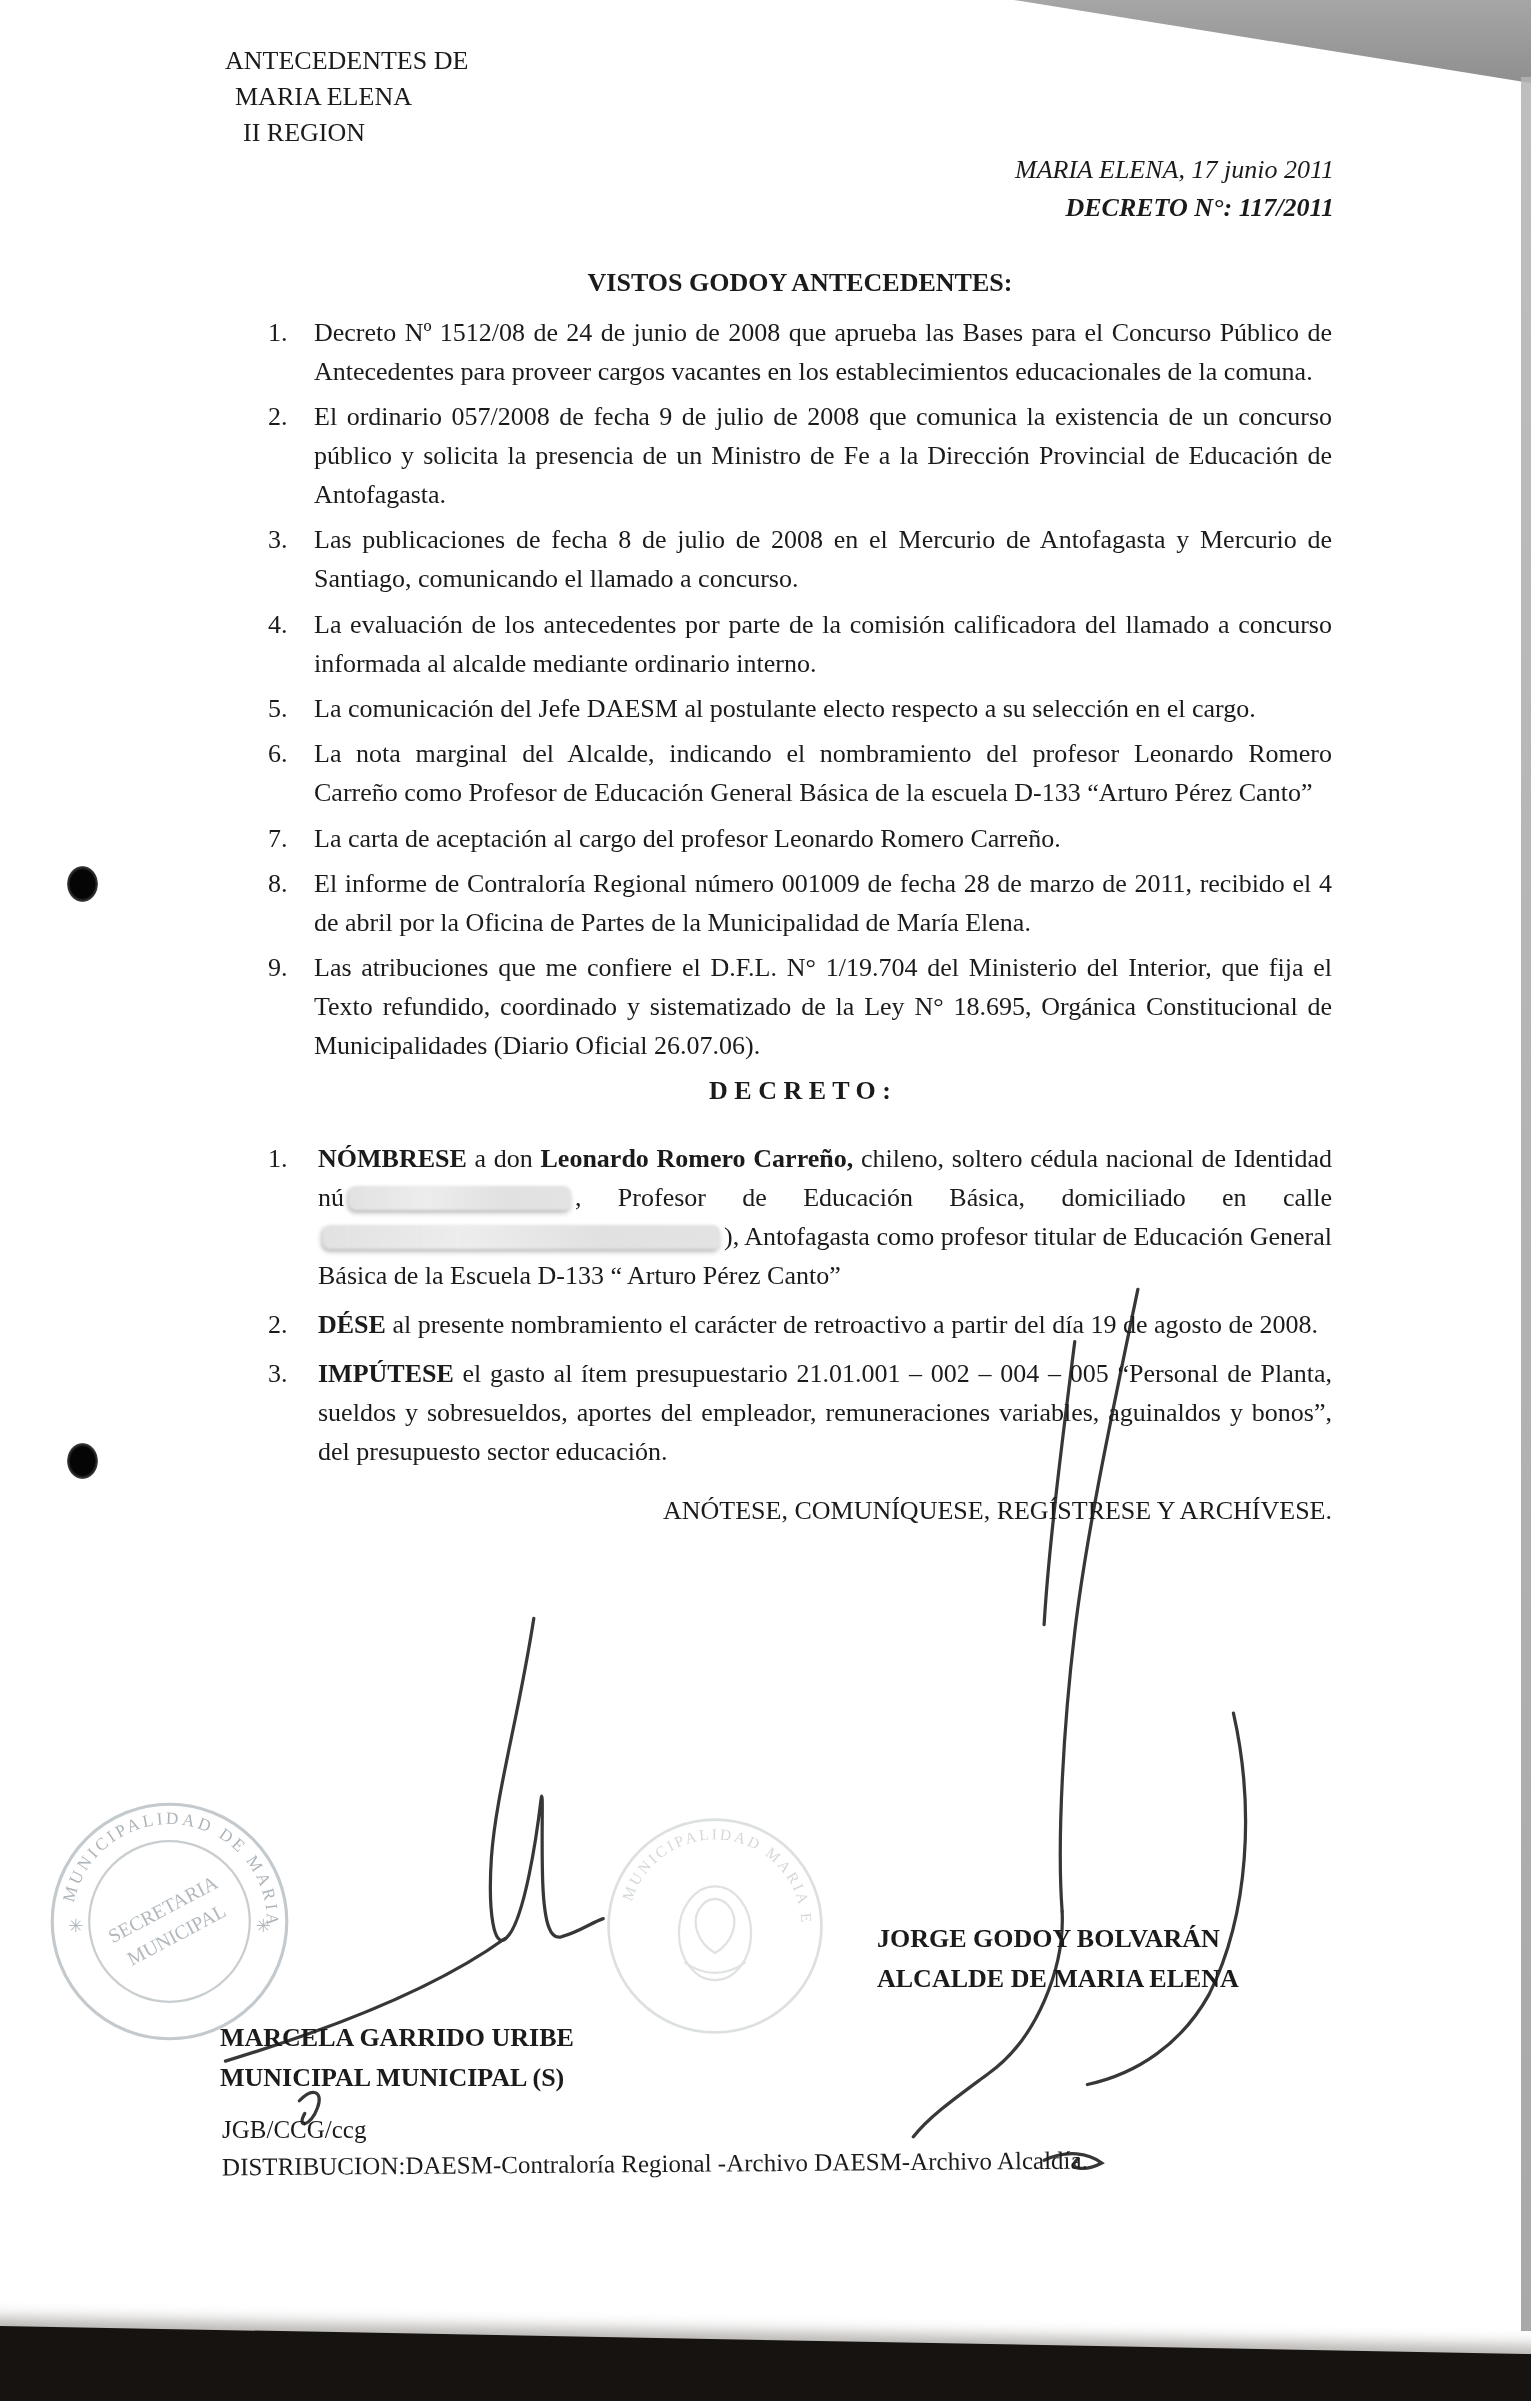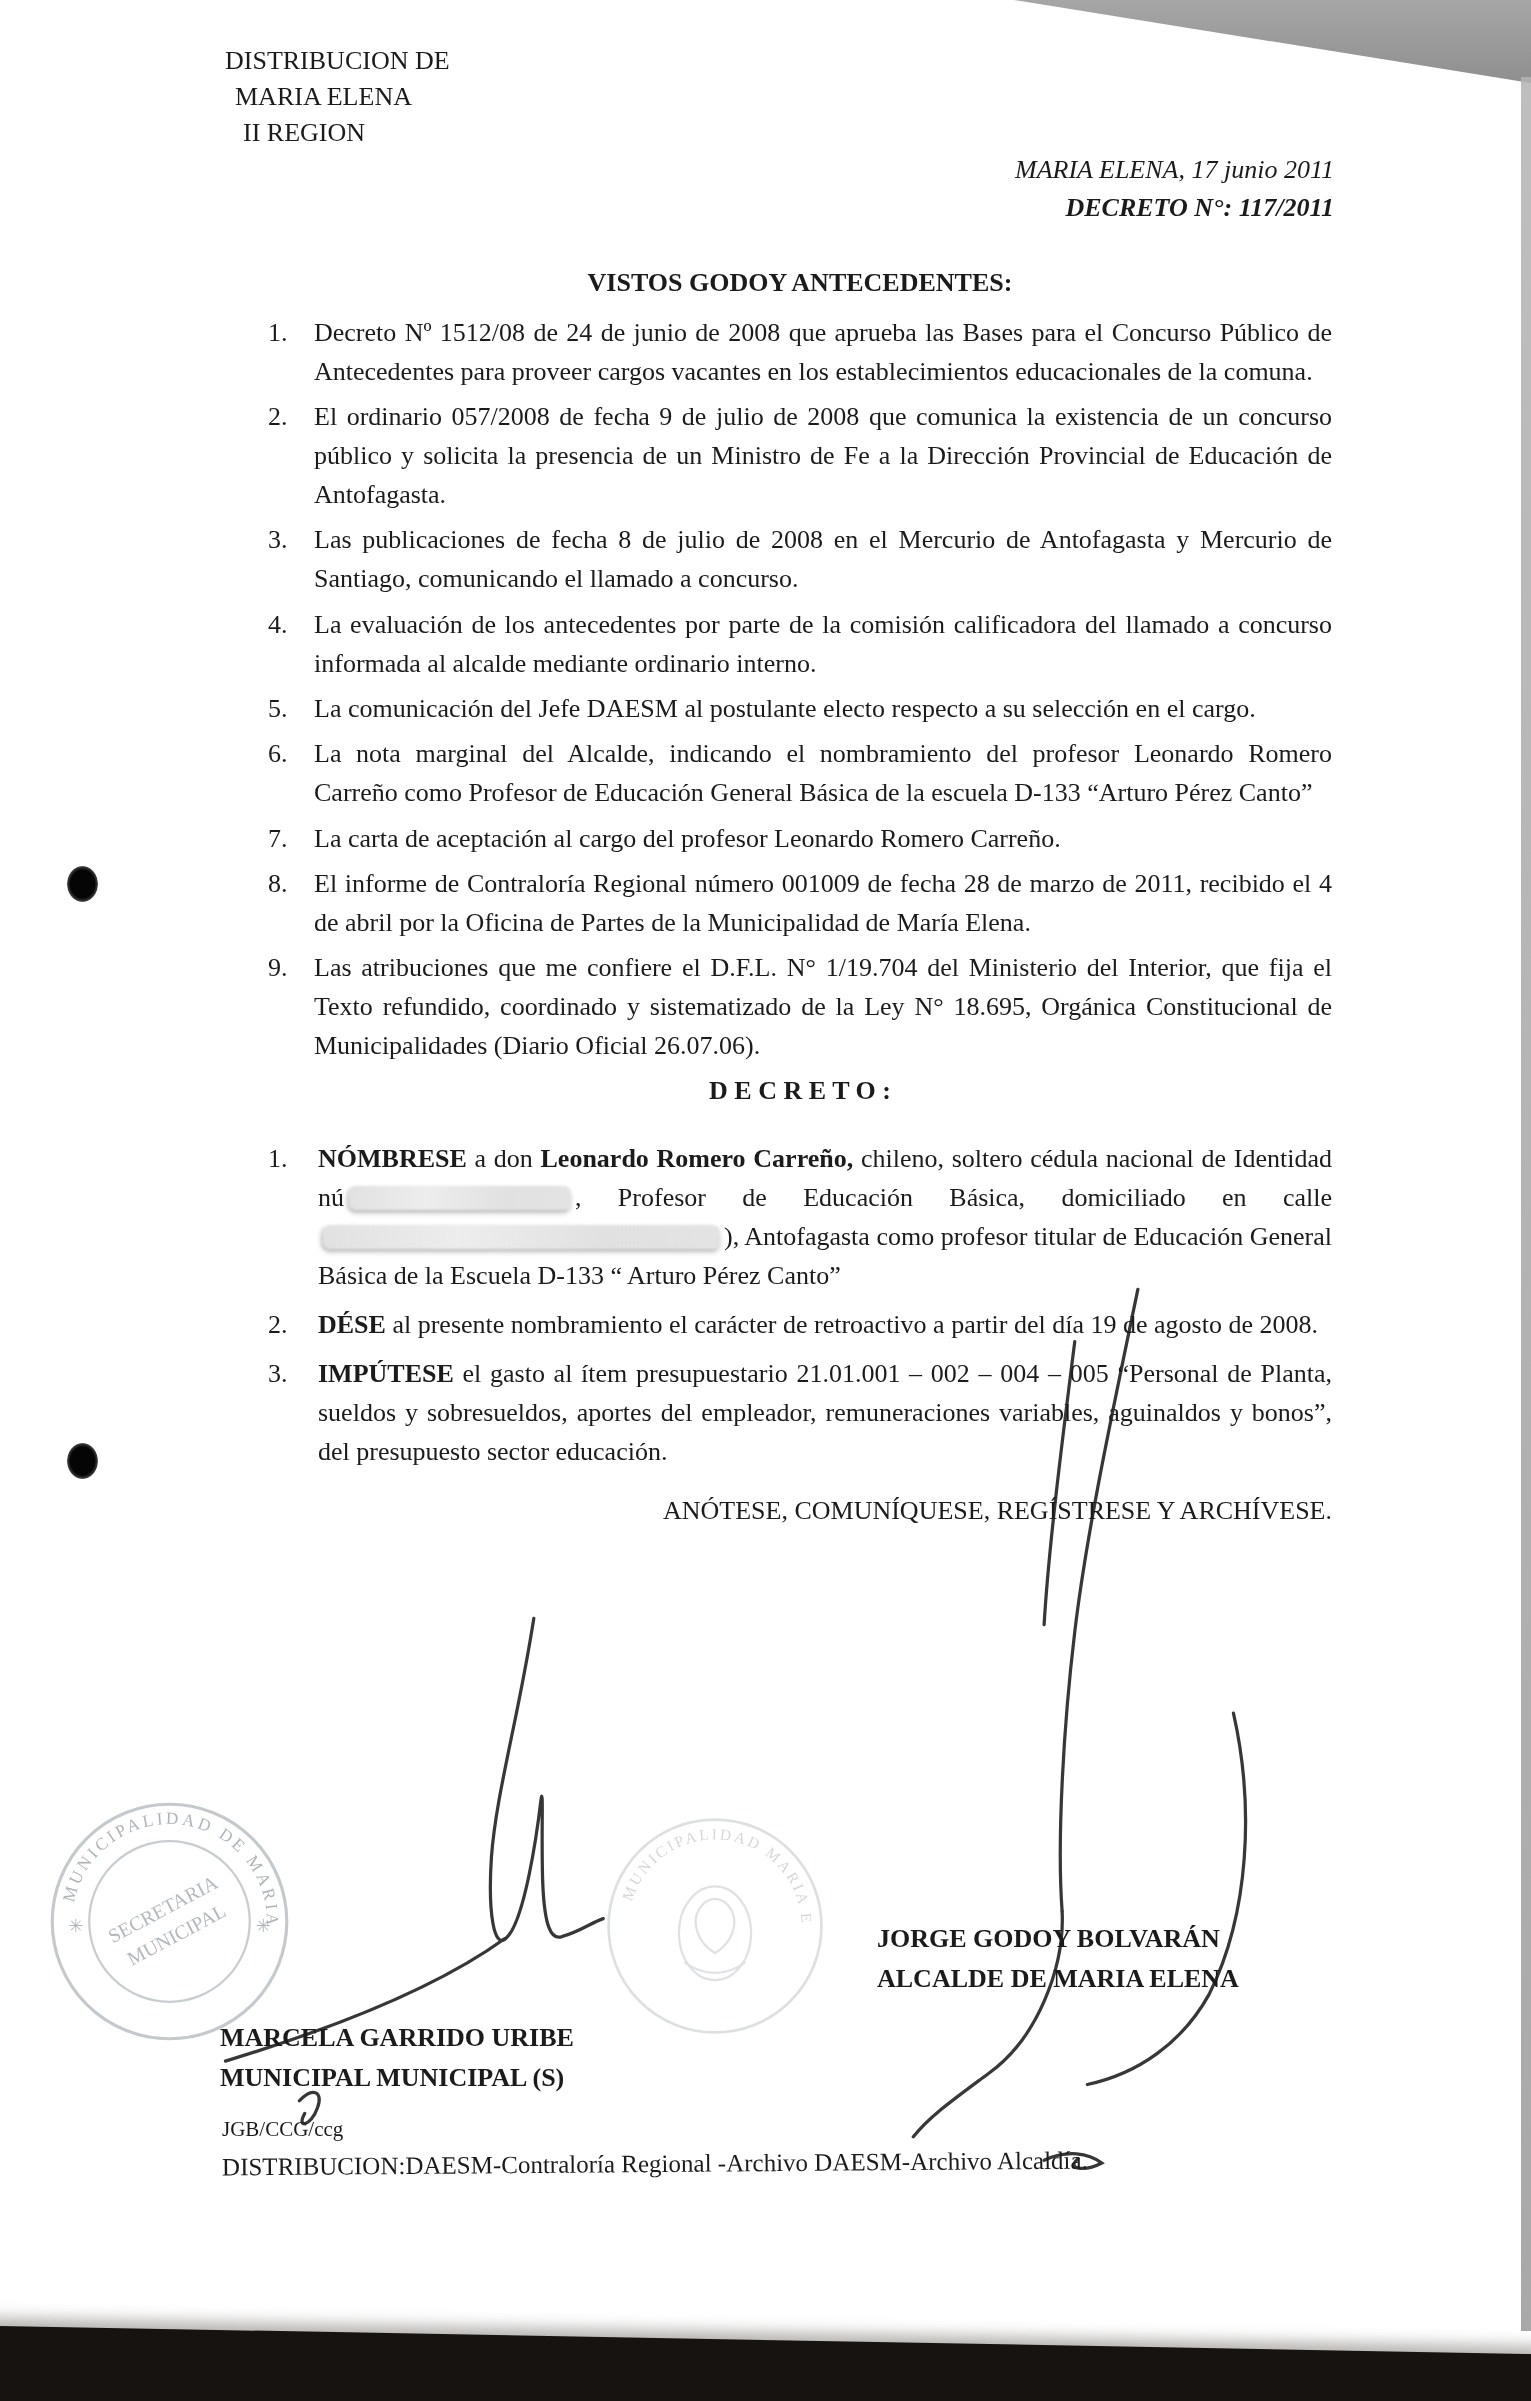--- a/index.html
+++ b/index.html
@@ -40,35 +40,35 @@
   .redact { display:inline-block; vertical-align:-3.6px; height:24px; border-radius:7.2px;
     background:linear-gradient(90deg, rgba(190,190,190,.45), rgba(235,235,235,.9) 35%, rgba(215,215,215,.75) 70%, rgba(185,185,185,.4));
     box-shadow:0 3.6px 4.5px rgba(120,120,120,.35), -2.7px 1.8px 3.6px rgba(130,130,130,.3);
     filter:blur(1.1px); margin:0 4.5px; }
   .redact.r1 { width:222px; }
   .redact.r2 { width:397px; }
   .closing { text-align:right; font-weight:normal; margin-top:20px; }
   
   .sig-mayor { position:absolute; top:1919px; left:877px; font-weight:bold; line-height:40px; }
   .sig-secretary { position:absolute; top:2018px; left:220px; font-weight:bold; line-height:40px; }
-  .footer-initials { position:absolute; top:2110px; left:222px; font-size:21px; }
+  .footer-initials { position:absolute; top:2110px; left:222px; font-size:25px; }
   .footer-distribution { position:absolute; top:2144px; left:222px; font-size:25px; transform:rotate(-0.45deg); }
   
   .stamp { position:absolute; pointer-events:none; }
   .stamp-left { left:36px; top:1788px; opacity:.8; }
   .stamp-center { left:595px; top:1806px; opacity:.6; }
   .ink-overlay { position:absolute; inset:0; pointer-events:none; }
 </style>
 </head>
 <body>
 
 <div class="page">
 
   <div class="letterhead">
-    <div class="l1">DISTRIBUCION DE</div>
+    <div class="l1">ANTECEDENTES DE</div>
     <div class="l2">MARIA  ELENA</div>
     <div class="l3">II  REGION</div>
   </div>
 
   <div class="dateblock">
     <div>MARIA ELENA, 17 junio 2011</div>
     <div class="decnum">DECRETO N°: 117/2011</div>
   </div>
 
   <div class="docbody">

